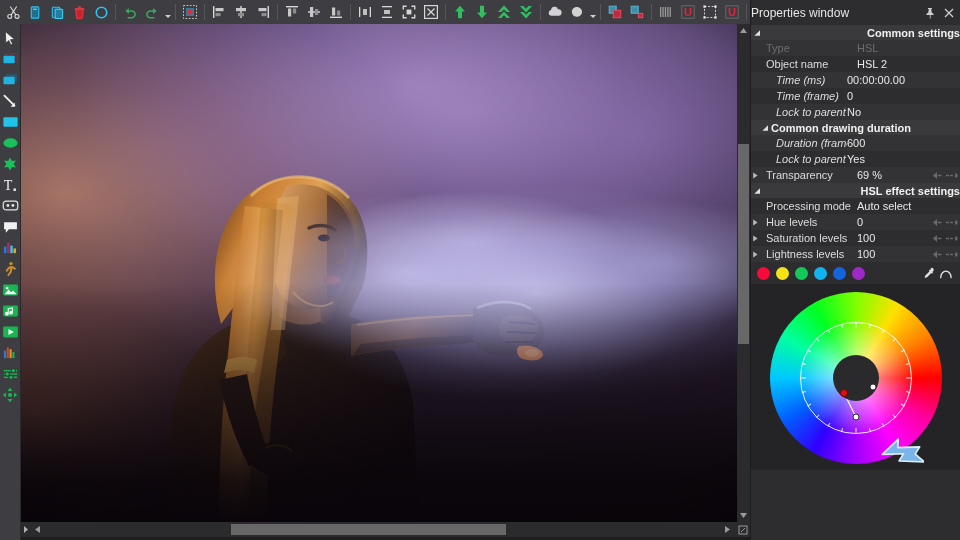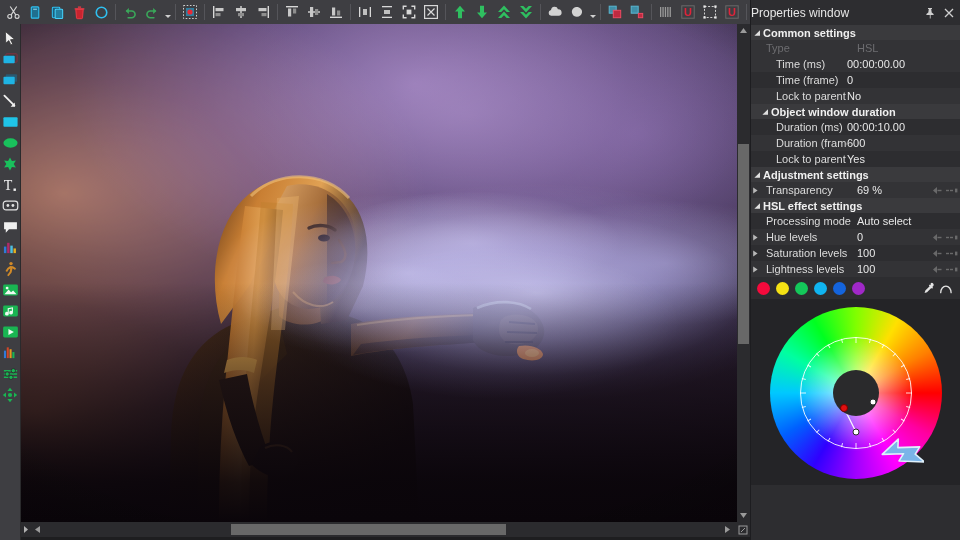--- a/index.html
+++ b/index.html
@@ -121,29 +121,29 @@
   }
   #props-title .ttl { flex: 1 1 auto; }
   .ti-btn { width: 16px; height: 20px; display: flex; align-items: center; justify-content: center; margin-right: 3px; }
 
   .grp {
     height: 15px; background: #3a3a3d; display: flex; align-items: center;
     font-weight: bold; color: #f0f0f0; font-size: 11px;
   }
   .grp .tri { width: 12px; display: flex; align-items: center; justify-content: center; }
   .grp.ind1 { padding-left: 8px; }
-  .grp.ind0 { padding-left: 0px; }
+  .grp.ind0 { padding-left: 0px; justify-content: space-between; }
 
   .row { height: 16px; display: flex; align-items: center; position: relative; font-size: 11px; justify-content: center; }
   .row.alt { background: #333336; }
   .row.dis .lbl, .row.dis .val { color: #6d6d70; }
   .row .tri { width: 9px; flex: 0 0 9px; display:flex;align-items:center;justify-content:center; }
   .row .lbl { width: 103px; flex: 0 0 auto; overflow: hidden; white-space: nowrap; color: #dcdcdc; }
   .row.i1 .lbl { padding-left: 6px; width: 97px; }
-  .row.i2 .lbl { padding-left: 16px; width: 87px; }
+  .row.i2 .lbl { padding-left: 16px; width: 87px; font-style: italic; }
   .row .val { flex: 1 1 auto; color: #e8e8e8; white-space: nowrap; overflow: hidden; }
   .row .kf { position: absolute; right: 2px; top: 0; height: 16px; display: flex; align-items: center; gap: 2px; }
   .kf svg { display: block; opacity: .75; }
 
   
   #swatches {
     height: 22px; display: flex; align-items: center; padding: 0 6px; background: #2d2d30;
   }
   .sw { width: 13px; height: 13px; border-radius: 50%; margin-right: 6px; flex: 0 0 auto; }
   #sw-spacer { flex: 1 1 auto; }
@@ -708,20 +708,25 @@
               <path d="M7 1.2v5.6L1.4 6.8Z" fill="#e0e0e0"></path>
             </svg>
           </span>
           <span>Common settings</span>
         </div>
         <div class="row i1 alt dis">
           <span class="tri"></span>
           <span class="lbl">Type</span>
           <span class="val">HSL</span>
         </div>
+        <div class="row i1">
+          <span class="tri"></span>
+          <span class="lbl">Object name</span>
+          <span class="val">HSL 2</span>
+        </div>
         <div class="row i2 alt">
           <span class="tri"></span>
           <span class="lbl">Time (ms)</span>
           <span class="val">00:00:00.00</span>
         </div>
         <div class="row i2">
           <span class="tri"></span>
           <span class="lbl">Time (frame)</span>
           <span class="val">0</span>
         </div>
@@ -729,44 +734,31 @@
           <span class="tri"></span>
           <span class="lbl">Lock to parent dur</span>
           <span class="val">No</span>
         </div>
         <div class="grp ind1">
           <span class="tri">
             <svg width="8" height="8" viewBox="0 0 8 8">
               <path d="M7 1.2v5.6L1.4 6.8Z" fill="#e0e0e0"></path>
             </svg>
           </span>
-          <span>Object window duration</span>
-        </div>
-        <div class="row i2">
-          <span class="tri"></span>
-          <span class="lbl">Duration (ms)</span>
-          <span class="val">00:00:10.00</span>
+          <span>Common drawing duration</span>
         </div>
         <div class="row i2 alt">
           <span class="tri"></span>
           <span class="lbl">Duration (frames)</span>
           <span class="val">600</span>
         </div>
         <div class="row i2">
           <span class="tri"></span>
           <span class="lbl">Lock to parent dur</span>
           <span class="val">Yes</span>
-        </div>
-        <div class="grp ind0">
-          <span class="tri">
-            <svg width="8" height="8" viewBox="0 0 8 8">
-              <path d="M7 1.2v5.6L1.4 6.8Z" fill="#e0e0e0"></path>
-            </svg>
-          </span>
-          <span>Adjustment settings</span>
         </div>
         <div class="row i1 alt">
           <span class="tri">
             <svg width="7" height="7" viewBox="0 0 7 7">
               <path d="M1.2 0.6 5.6 3.5 1.2 6.4Z" fill="#b8b8b8"></path>
             </svg>
           </span>
           <span class="lbl">Transparency</span>
           <span class="val">69 %</span>
           <span class="kf">

